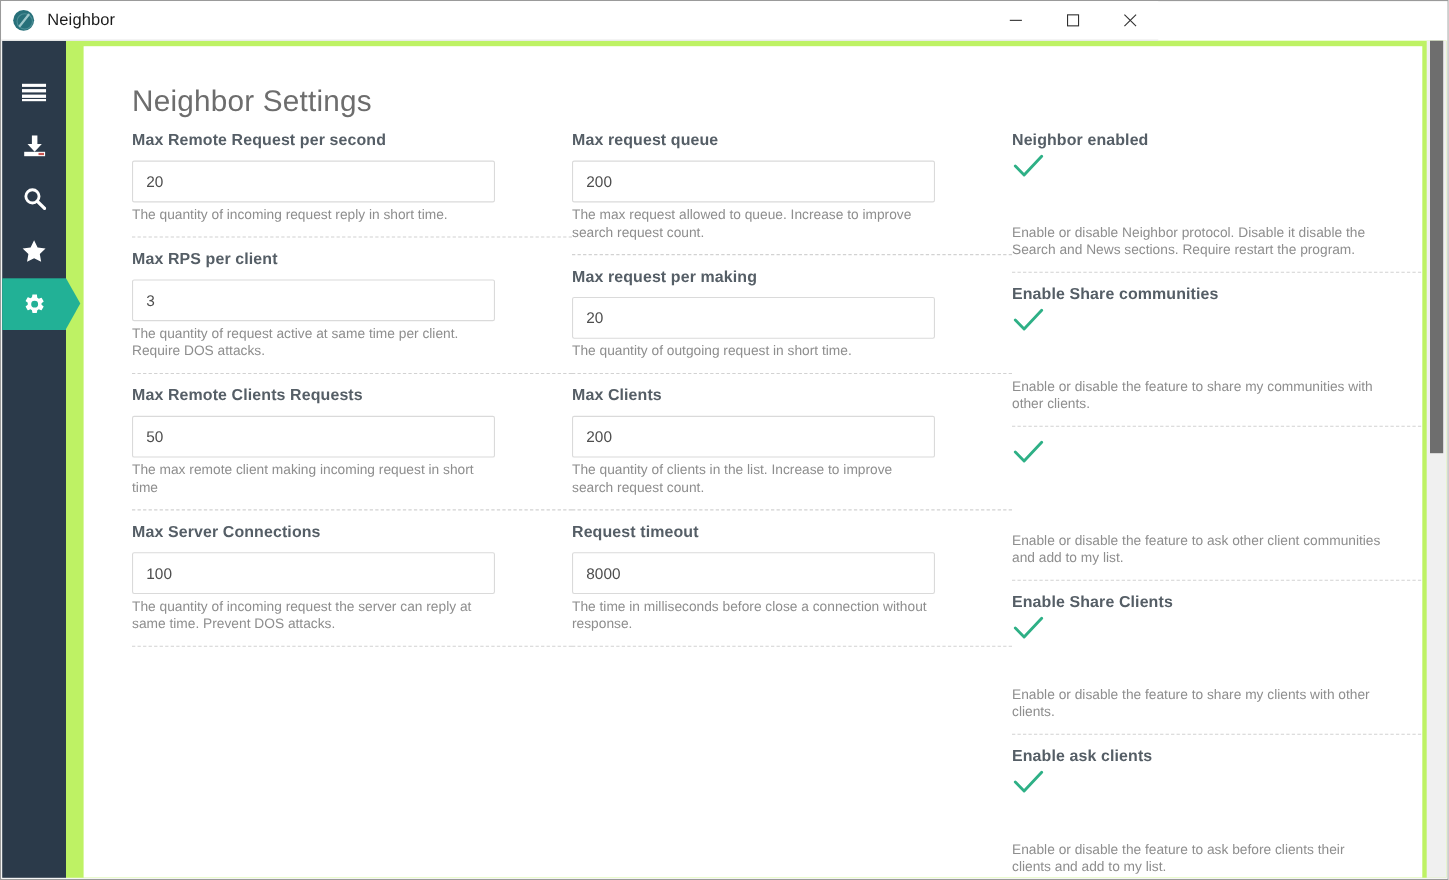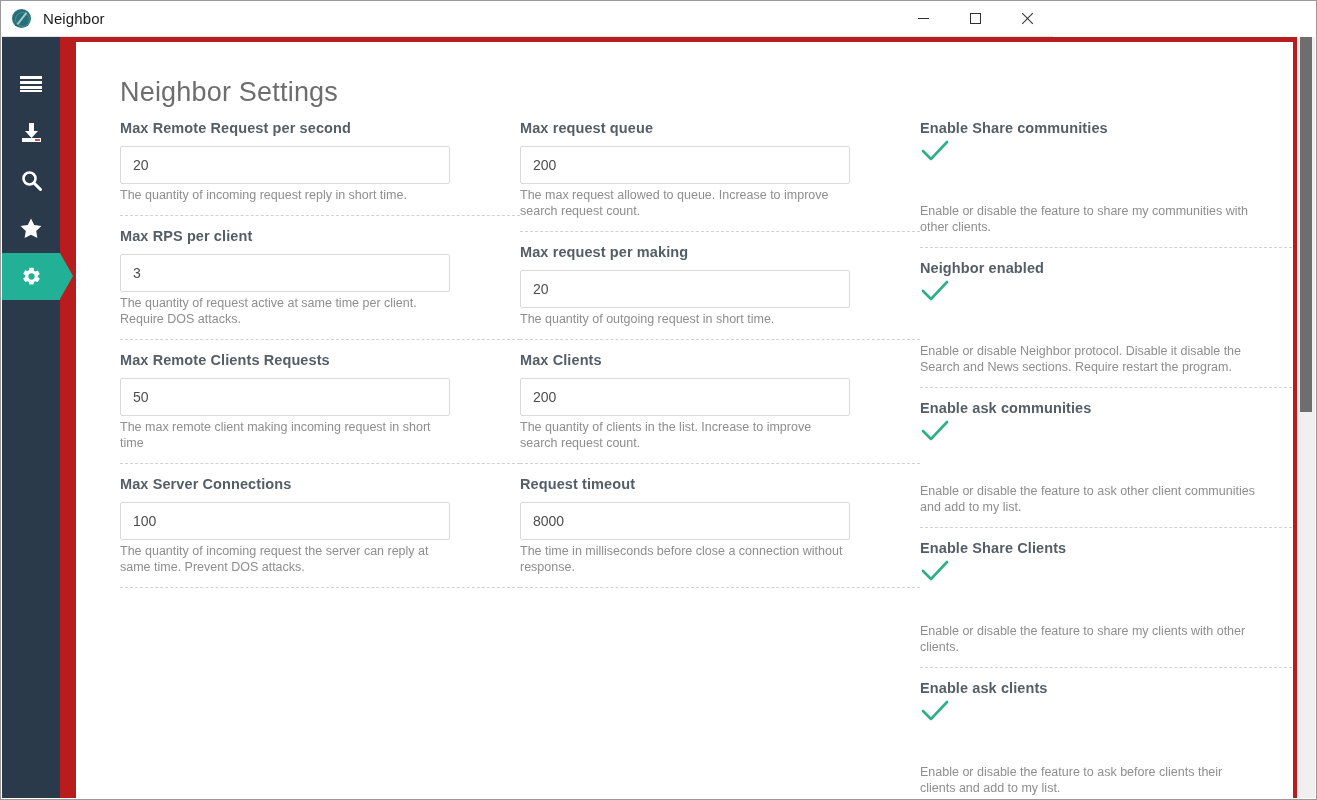--- a/index.html
+++ b/index.html
@@ -127,21 +127,21 @@
     border-bottom: 23.5px solid transparent;
     border-left: 13px solid #22b196;
   }
   .nav-sp-1 { height: 24px; }
   .nav-sp-2 { height: 1px; }
 
   
   .page-shell {
     position: absolute;
     top: 36px; left: 59px; right: 1px; bottom: 1px;
-    background: #b91c1c;
+    background: #bef264;
     overflow: hidden;
   }
   .content-card {
     position: absolute;
     top: 5px; left: 16px; right: 22px; bottom: 0px;
     background: #ffffff;
   }
 
   .page-title {
     margin: 35px 0 0 44px;
@@ -369,41 +369,40 @@
           </div>
           <div class="field">
             <div class="field-label">Request timeout</div>
             <input class="field-input" type="text" value="8000" style="">
             <div class="field-help">The time in milliseconds before close a connection without response.</div>
           </div>
         </div>
 
         <div class="col col-3">
           <div class="toggle-field">
+            <div class="toggle-label">Neighbor enabled</div>
+            <span class="check-mark">
+              <svg width="28" height="24" viewBox="0 0 28 24">
+                <path d="M2 11 L10 19 L26 2" fill="none" stroke="#2eb086" stroke-width="2.6" stroke-linecap="round" stroke-linejoin="round"></path>
+              </svg>
+            </span>
+            <div class="toggle-help">Enable or disable Neighbor protocol. Disable it disable the Search and News sections. Require restart the program.</div>
+          </div>
+
+          <div class="toggle-field">
             <div class="toggle-label">Enable Share communities</div>
             <span class="check-mark">
               <svg width="28" height="24" viewBox="0 0 28 24">
                 <path d="M2 11 L10 19 L26 2" fill="none" stroke="#2eb086" stroke-width="2.6" stroke-linecap="round" stroke-linejoin="round"></path>
               </svg>
             </span>
             <div class="toggle-help">Enable or disable the feature to share my communities with other clients.</div>
           </div>
 
           <div class="toggle-field">
-            <div class="toggle-label">Neighbor enabled</div>
-            <span class="check-mark">
-              <svg width="28" height="24" viewBox="0 0 28 24">
-                <path d="M2 11 L10 19 L26 2" fill="none" stroke="#2eb086" stroke-width="2.6" stroke-linecap="round" stroke-linejoin="round"></path>
-              </svg>
-            </span>
-            <div class="toggle-help">Enable or disable Neighbor protocol. Disable it disable the Search and News sections. Require restart the program.</div>
-          </div>
-
-          <div class="toggle-field">
-            <div class="toggle-label">Enable ask communities</div>
             <span class="check-mark">
               <svg width="28" height="24" viewBox="0 0 28 24">
                 <path d="M2 11 L10 19 L26 2" fill="none" stroke="#2eb086" stroke-width="2.6" stroke-linecap="round" stroke-linejoin="round"></path>
               </svg>
             </span>
             <div class="toggle-help">Enable or disable the feature to ask other client communities and add to my list.</div>
           </div>
 
           <div class="toggle-field">
             <div class="toggle-label">Enable Share Clients</div>

